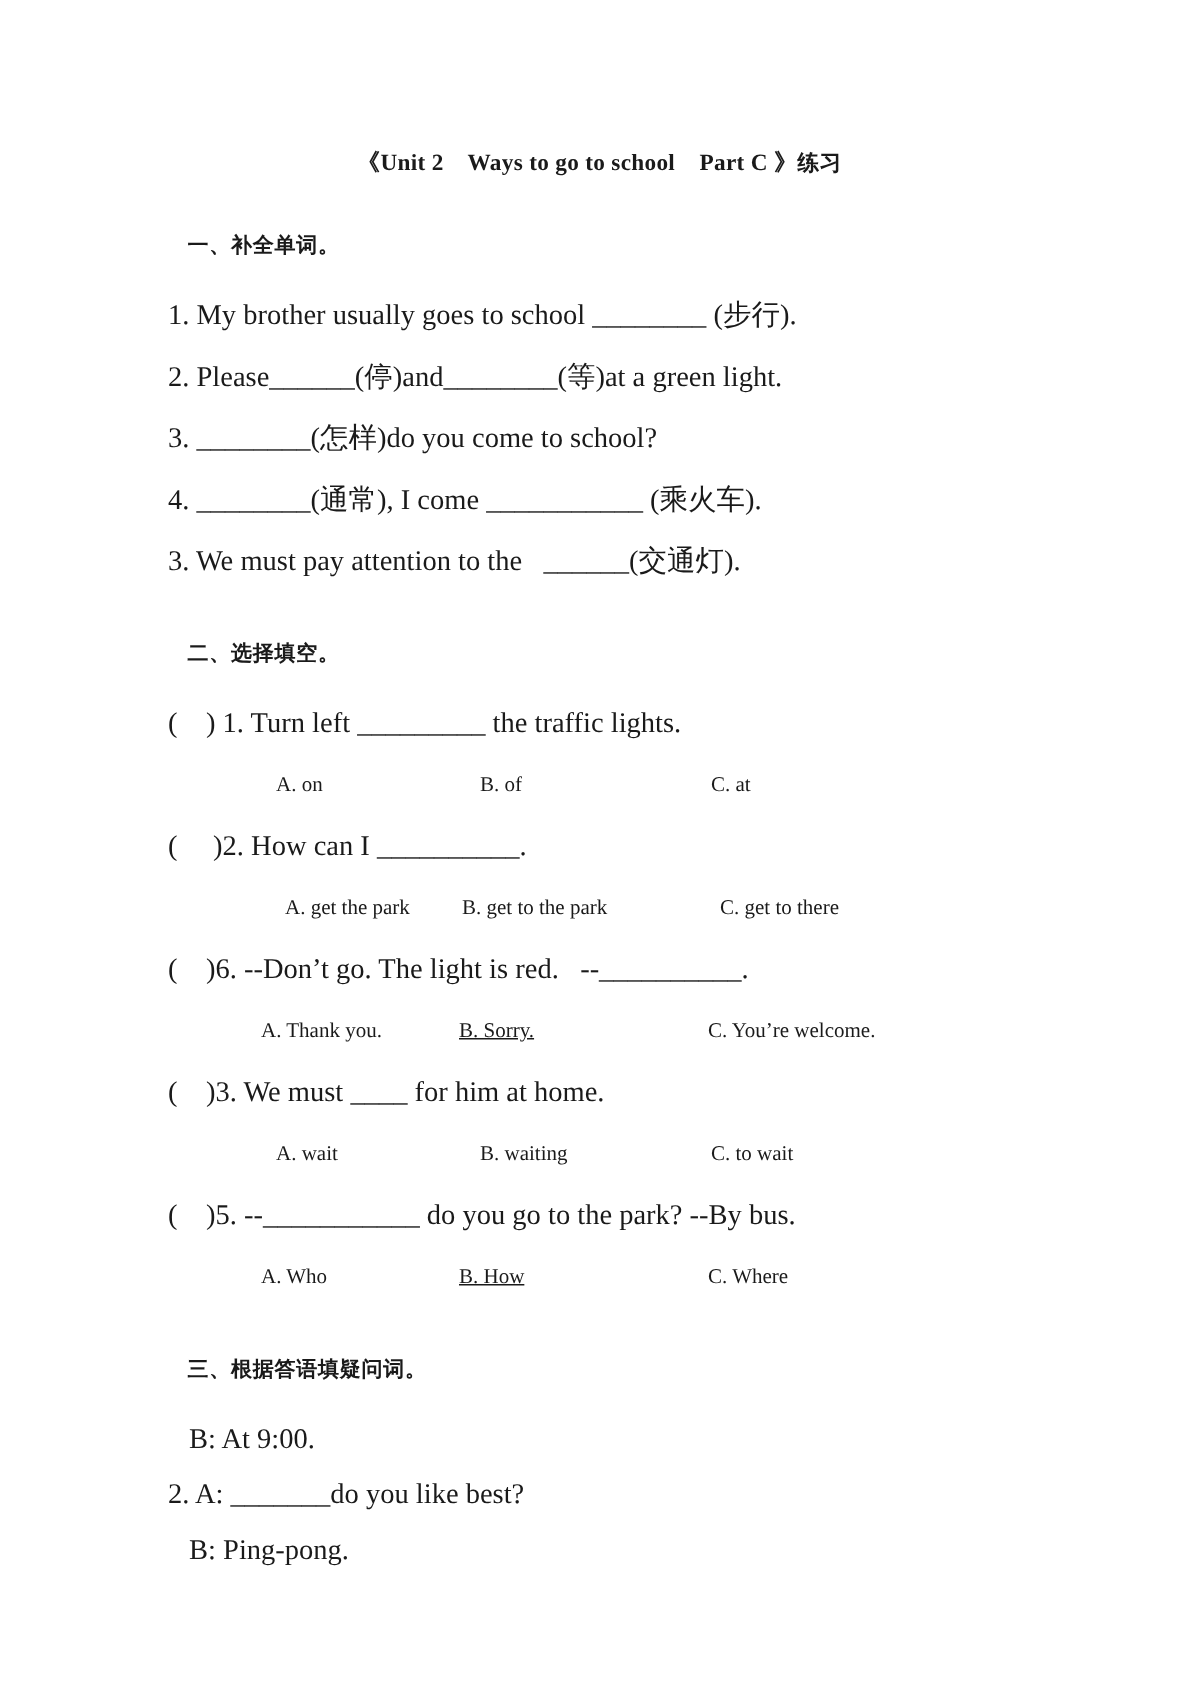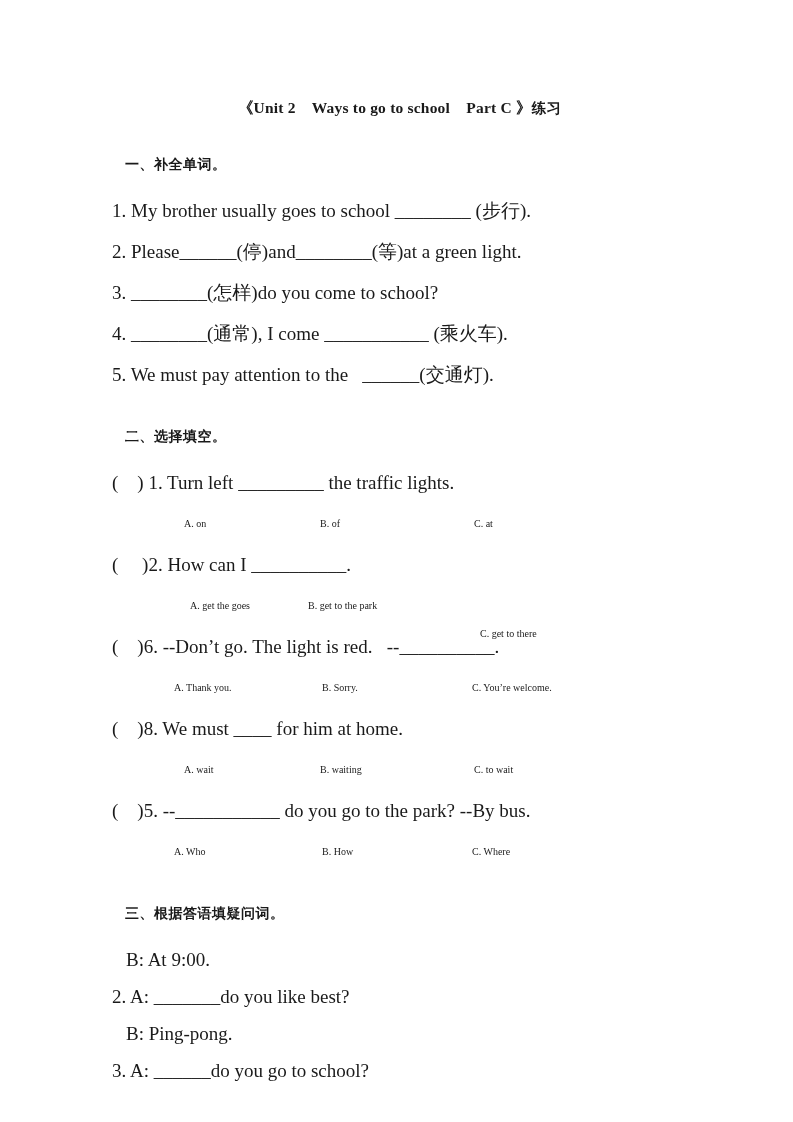--- a/index.html
+++ b/index.html
@@ -58,41 +58,41 @@
   
   .q-line {
     font-size: 19px;
     line-height: 20px;
     height: 41px;
     margin: 0;
     white-space: pre;
   }
 
   .opt-line {
-    font-size: 10px;
+    font-size: 14px;
     line-height: 20px;
     height: 41px;
     margin: 0;
     white-space: pre;
     position: relative;
   }
   .opt {
     position: absolute;
     top: 0;
   }
   .opt-a { left: 72px; }
   .opt-b { left: 208px; }
   .opt-c { left: 362px; }
 
   .opt-line.wide .opt-a { left: 78px; }
   .opt-line.wide .opt-b { left: 196px; }
-  .opt-line.wide .opt-c { left: 368px; margin-top: 28px; }
+  .opt-line.wide .opt-c { left: 368px; }
 
   .opt-line.narrow .opt-a { left: 62px; }
-  .opt-line.narrow .opt-b { left: 210px; }
+  .opt-line.narrow .opt-b { left: 194px; text-decoration: underline; }
   .opt-line.narrow .opt-c { left: 360px; }
 
   .answer-line {
     font-size: 19px;
     line-height: 20px;
     height: 37px;
     margin: 0;
     padding-left: 14px;
     white-space: pre;
   }
@@ -105,62 +105,61 @@
 <div class="page">
   <div class="content">
 
     <h1 class="doc-title"><span>《Unit 2    Ways to go to school    Part C 》</span><span class="cn">练习</span></h1>
 
     <div class="section-head">一、补全单词。</div>
     <div class="q-line">1. My brother usually goes to school ________ (步行).</div>
     <div class="q-line">2. Please______(停)and________(等)at a green light.</div>
     <div class="q-line">3. ________(怎样)do you come to school?</div>
     <div class="q-line">4. ________(通常), I come ___________ (乘火车).</div>
-    <div class="q-line">5. We must pay attention to the   ______(交通灯).</div>
+    <div class="q-line">3. We must pay attention to the   ______(交通灯).</div>
 
     <div class="section-head">二、选择填空。</div>
 
     <div class="q-line">(    ) 1. Turn left _________ the traffic lights.</div>
     <div class="opt-line">
       <span class="opt opt-a">A. on</span>
       <span class="opt opt-b">B. of</span>
       <span class="opt opt-c">C. at</span>
     </div>
 
     <div class="q-line">(     )2. How can I __________.</div>
     <div class="opt-line wide">
-      <span class="opt opt-a">A. get the goes</span>
+      <span class="opt opt-a">A. get the park</span>
       <span class="opt opt-b">B. get to the park</span>
       <span class="opt opt-c">C. get to there</span>
     </div>
 
     <div class="q-line">(    )6. --Don’t go. The light is red.   --__________.</div>
     <div class="opt-line narrow">
       <span class="opt opt-a">A. Thank you.</span>
       <span class="opt opt-b">B. Sorry.</span>
       <span class="opt opt-c">C. You’re welcome.</span>
     </div>
 
-    <div class="q-line">(    )8. We must ____ for him at home.</div>
+    <div class="q-line">(    )3. We must ____ for him at home.</div>
     <div class="opt-line">
       <span class="opt opt-a">A. wait</span>
       <span class="opt opt-b">B. waiting</span>
       <span class="opt opt-c">C. to wait</span>
     </div>
 
     <div class="q-line">(    )5. --___________ do you go to the park? --By bus.</div>
     <div class="opt-line narrow">
       <span class="opt opt-a">A. Who</span>
       <span class="opt opt-b">B. How</span>
       <span class="opt opt-c">C. Where</span>
     </div>
 
     <div class="section-head">三、根据答语填疑问词。</div>
 
     <div class="answer-line">B: At 9:00.</div>
 
     <div class="q-line sec3">2. A: _______do you like best?</div>
     <div class="answer-line">B: Ping-pong.</div>
 
-    <div class="q-line sec3">3. A: ______do you go to school?</div>
 
   </div>
 </div>
 
 </body></html>

